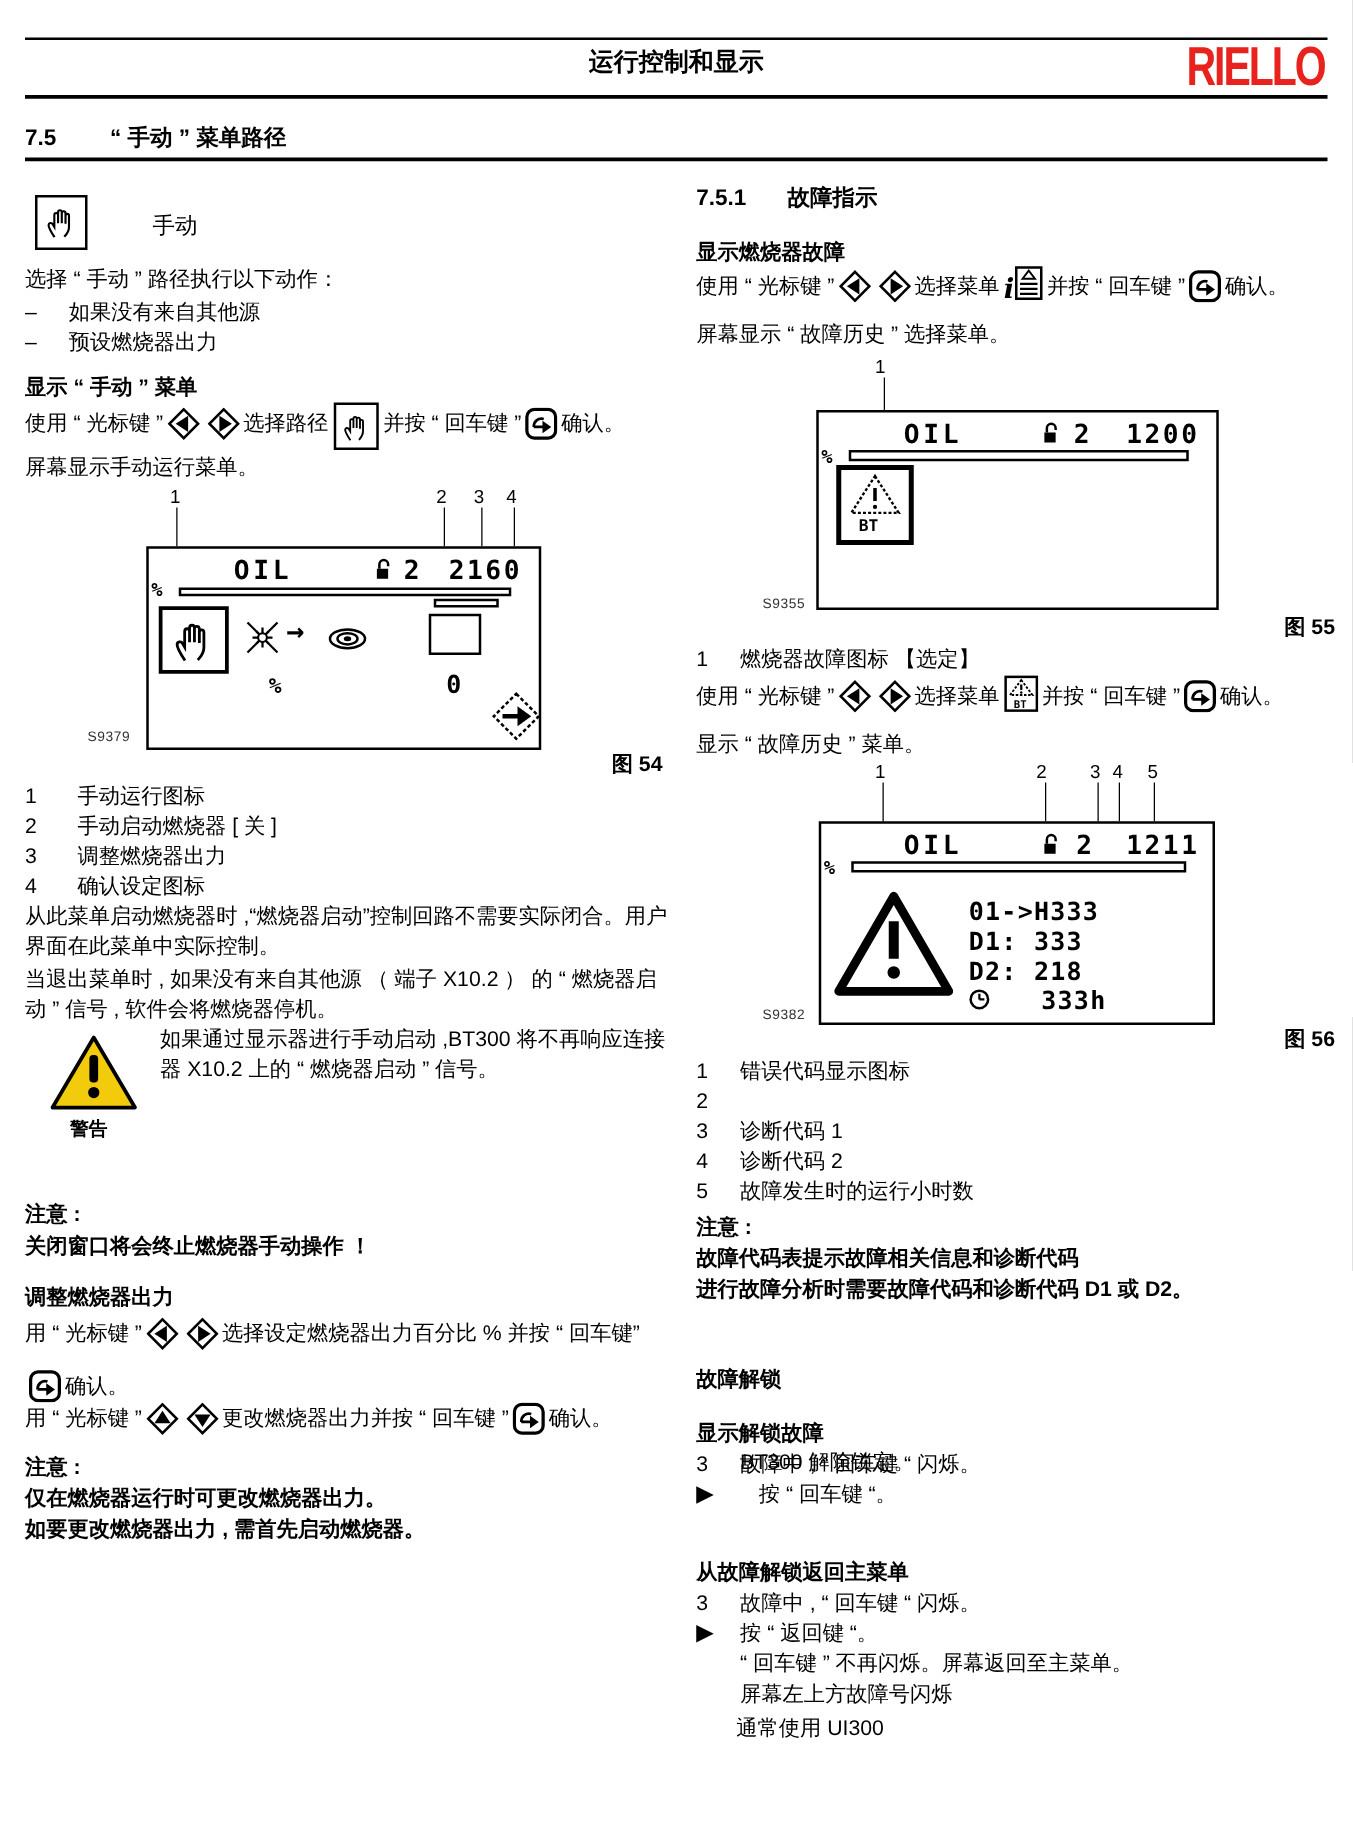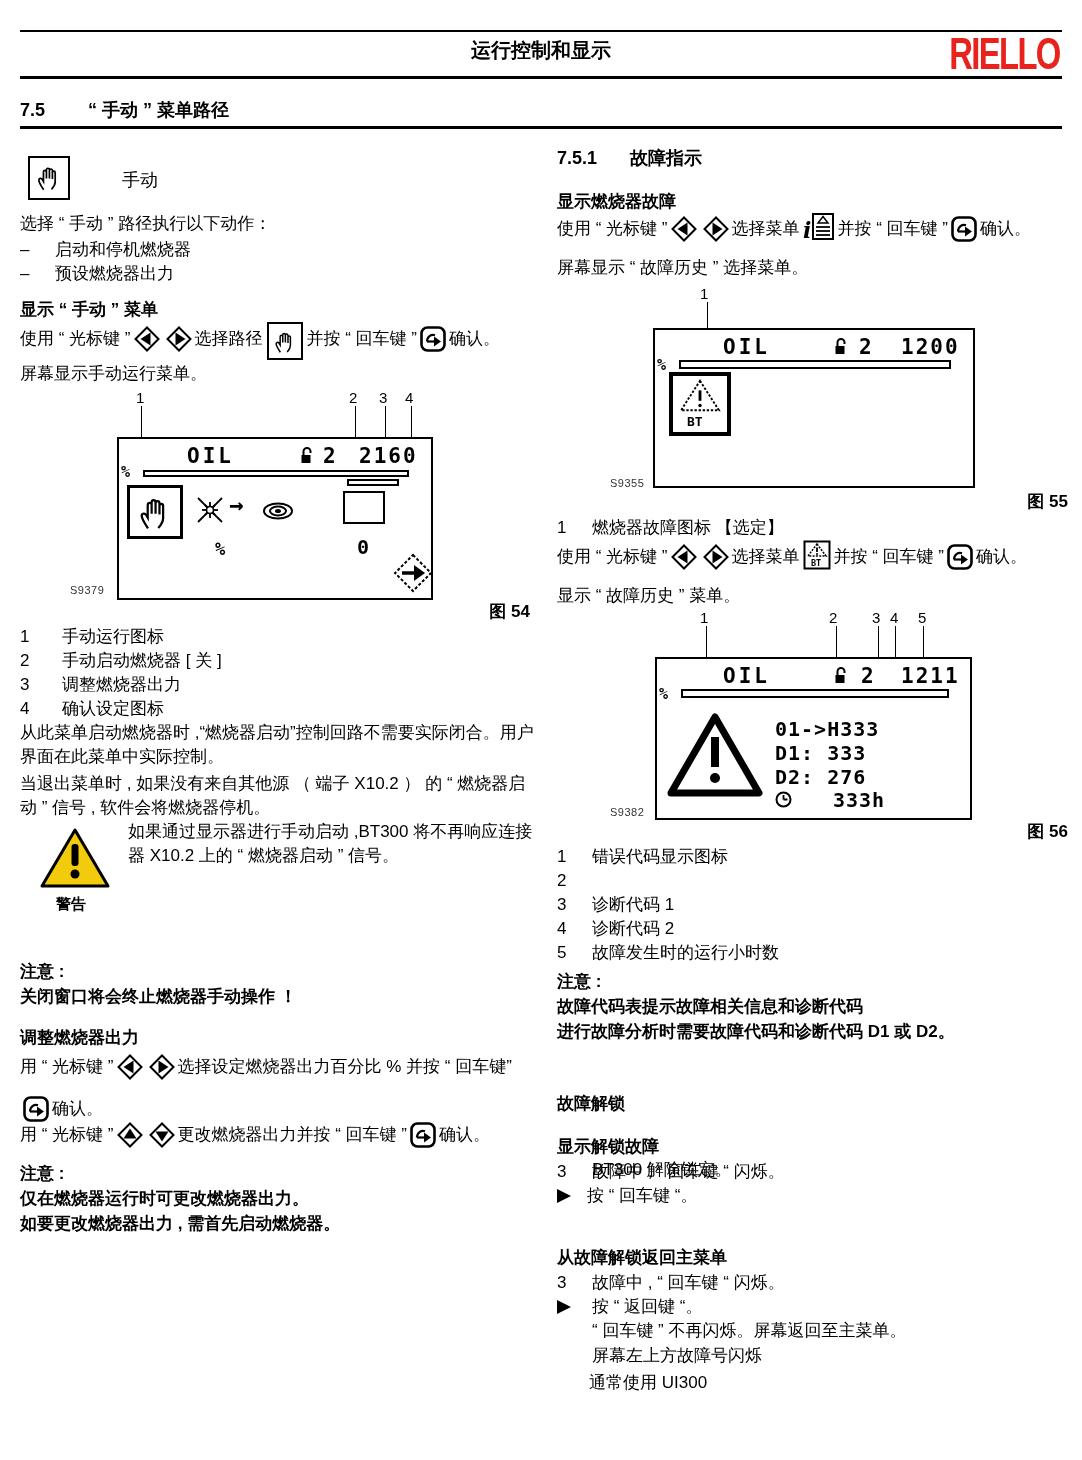--- a/index.html
+++ b/index.html
@@ -47,21 +47,21 @@
 
   <span class="handkey" style="position:absolute;left:28px;top:156px;width:42px;height:44px;margin:0">
     <svg width="32" height="34" viewBox="0 0 30 30">
         <path d="M10 26 C8 23 5.5 19 5.5 17 c0-1.8 2.3-2.2 3.2-.6 l1.1 1.9 V9.5 c0-2.2 2.8-2.2 2.8 0 v6 M12.6 15.5 V7.5 c0-2.2 2.8-2.2 2.8 0 v8 M15.4 15.5 V8.2 c0-2.2 2.8-2.2 2.8 0 v7.3 M18.2 16 V10 c0-2 2.6-2 2.6 0 v8.5 c0 3.5-2 5.5-3.5 7.2" fill="none" stroke="#000" stroke-width="1.6"></path>
       </svg>
   </span>
   <div class="t" style="left:122px;top:168px;font-size:18px">手动</div>
 
   <div class="t" style="left:20px;top:212px">选择 “ 手动 ” 路径执行以下动作：</div>
   <div class="t" style="left:20px;top:238px">–</div>
-  <div class="t" style="left:55px;top:238px">启动和停机燃烧器</div>
+  <div class="t" style="left:55px;top:238px">如果没有来自其他源</div>
   <div class="t" style="left:20px;top:262px">–</div>
   <div class="t" style="left:55px;top:262px">预设燃烧器出力</div>
 
   <div class="t b" style="left:20px;top:298px">显示 “ 手动 ” 菜单</div>
 
   <div class="flow nw" style="left:20px;top:322px;width:520px">
     <span>使用 “ 光标键 ”</span><span class="ik"><svg width="26" height="26" viewBox="0 0 26 26">
           <polygon points="13,1.5 24.5,13 13,24.5 1.5,13" fill="#fff" stroke="#000" stroke-width="2"></polygon>
           <polygon points="16.5,6.5 16.5,19.5 6.5,13" fill="#000"></polygon>
         </svg></span><span class="ik"><svg width="26" height="26" viewBox="0 0 26 26">
@@ -299,21 +299,21 @@
     <span class="lt" style="left:244px;top:5px;font-size:21px;letter-spacing:2px">1211</span>
     <span class="lt" style="left:2px;top:26px;font-size:15px">%</span>
     <div class="bar" style="left:24px;top:30px;width:268px;height:9px"></div>
     <span class="le" style="left:8px;top:52px"><svg width="100" height="90" viewBox="0 0 100 90">
           <polygon points="50,6 94,82 6,82" fill="#fff" stroke="#000" stroke-width="7" stroke-linejoin="round"></polygon>
           <rect x="46" y="26" width="8" height="30" fill="#000"></rect>
           <circle cx="50" cy="67" r="5" fill="#000"></circle>
         </svg></span>
     <span class="lt" style="left:118px;top:58px;font-size:20px;letter-spacing:1px">01-&gt;H333</span>
     <span class="lt" style="left:118px;top:82px;font-size:20px;letter-spacing:1px">D1: 333</span>
-    <span class="lt" style="left:118px;top:106px;font-size:20px;letter-spacing:1px">D2: 276</span>
+    <span class="lt" style="left:118px;top:106px;font-size:20px;letter-spacing:1px">D2: 218</span>
     <span class="le" style="left:118px;top:132px"><svg width="17" height="17" viewBox="0 0 17 17">
           <circle cx="8.5" cy="8.5" r="7" fill="none" stroke="#000" stroke-width="2"></circle>
           <path d="M8.5 8.5 V4 M8.5 8.5 H12.5" stroke="#000" stroke-width="1.8" fill="none"></path>
         </svg></span>
     <span class="lt" style="left:176px;top:129px;font-size:20px;letter-spacing:1px">333h</span>
   </div>
   <div class="scode" style="left:610px;top:806px">S9382</div>
   <div class="cap" style="left:968px;top:820px">图 56</div>
 
   <div class="t" style="left:557px;top:845px">1</div>
@@ -329,21 +329,21 @@
   <div class="t b" style="left:557px;top:970px">注意 :</div>
   <div class="t b" style="left:557px;top:995px">故障代码表提示故障相关信息和诊断代码</div>
   <div class="t b" style="left:557px;top:1020px">进行故障分析时需要故障代码和诊断代码 D1 或 D2。</div>
 
   <div class="t b" style="left:557px;top:1092px">故障解锁</div>
 
   <div class="t b it" style="left:557px;top:1135px">显示解锁故障</div>
   <div class="t" style="left:557px;top:1160px">3</div>
   <div class="t" style="left:592px;top:1160px">故障中 , “ 回车键 “ 闪烁。</div>
   <span class="tri" style="position:absolute;left:557px;top:1189px"></span>
-  <div class="t" style="left:587px;top:1184px">按 “ 回车键 “。</div>
+  <div class="t" style="left:607px;top:1184px">按 “ 回车键 “。</div>
   <div class="t" style="left:592px;top:1158px">BT300 解除锁定。</div>
 
   <div class="t b it" style="left:557px;top:1246px">从故障解锁返回主菜单</div>
   <div class="t" style="left:557px;top:1271px">3</div>
   <div class="t" style="left:592px;top:1271px">故障中 , “ 回车键 “ 闪烁。</div>
   <span class="tri" style="position:absolute;left:557px;top:1300px"></span>
   <div class="t" style="left:592px;top:1295px">按 “ 返回键 “。</div>
   <div class="t" style="left:592px;top:1319px">“ 回车键 ” 不再闪烁。屏幕返回至主菜单。</div>
   <div class="t" style="left:592px;top:1344px">屏幕左上方故障号闪烁</div>
   <div class="t" style="left:589px;top:1371px">通常使用 UI300</div>

